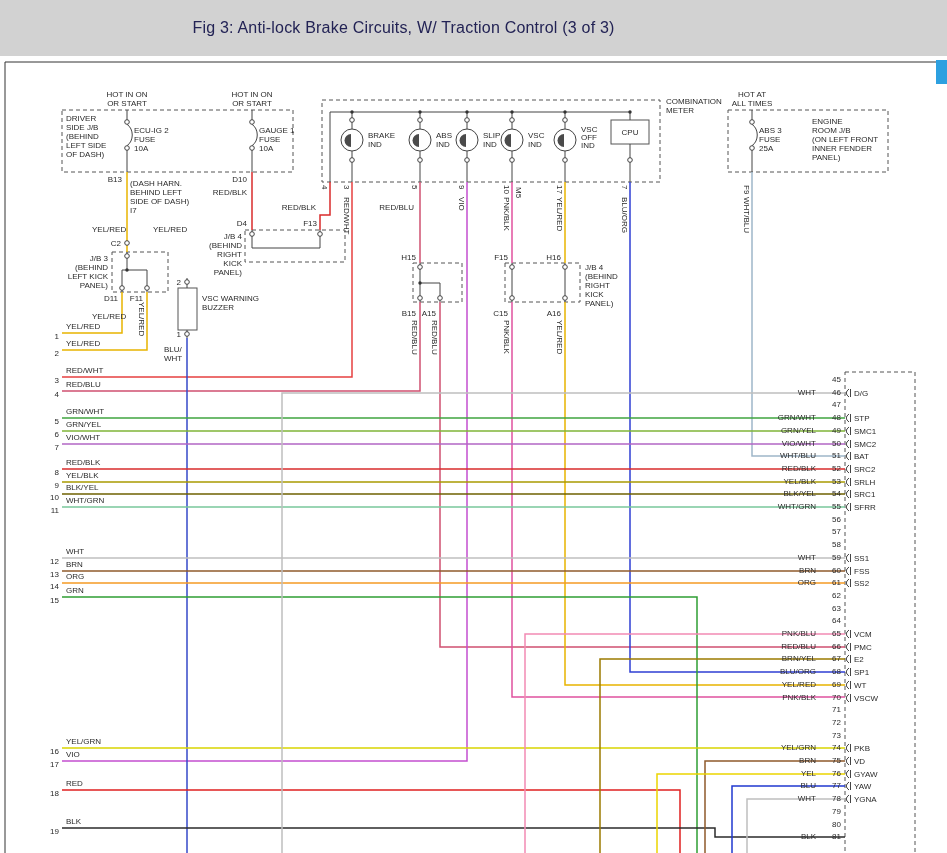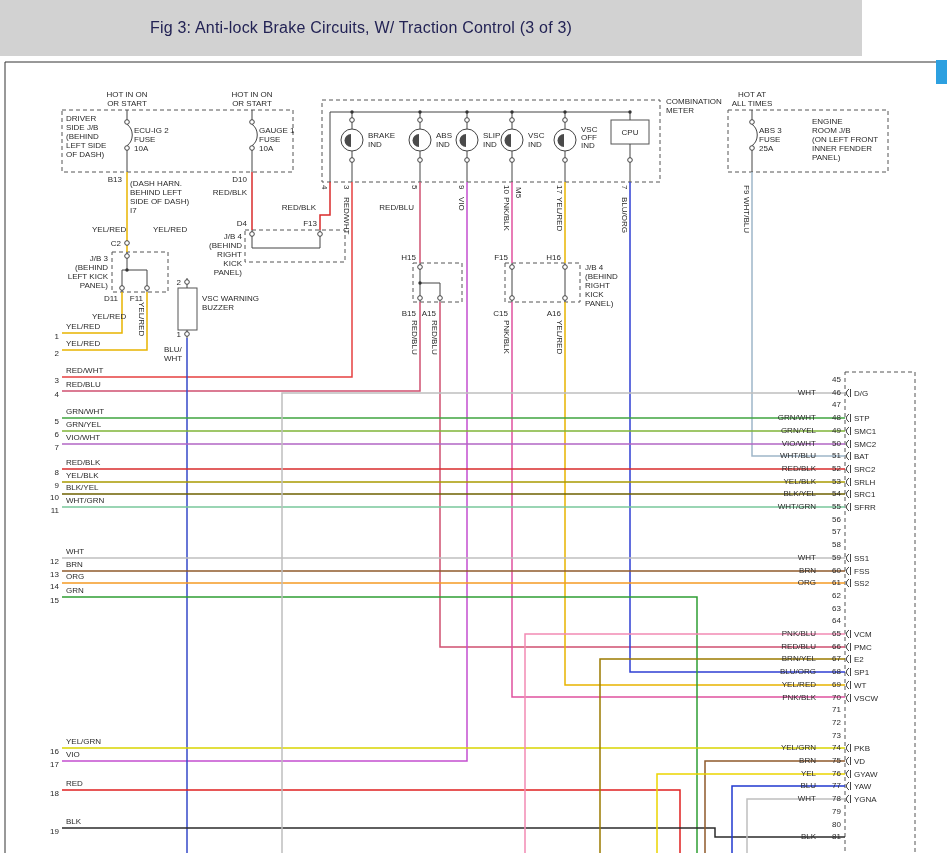--- a/index.html
+++ b/index.html
@@ -1,18 +1,18 @@
 <!DOCTYPE html>
 <html><head>
 <meta charset="utf-8">
 <style>
   html,body{margin:0;padding:0;}
   body{width:947px;height:853px;position:relative;background:#ffffff;overflow:hidden;
        font-family:"Liberation Sans",sans-serif;}
-  .titlebar{position:absolute;top:0;left:0;width:862px;height:56px;background:#d2d2d2;
+  .titlebar{position:absolute;top:0;left:0;width:947px;height:56px;background:#d2d2d2;
             display:flex;align-items:center;justify-content:center;padding-right:140px;
             box-sizing:border-box;}
   .titlebar span{font-size:16px;color:#232355;letter-spacing:.2px;}
   #diagram{position:absolute;top:55px;left:0;}
   #diagram text{font-family:"Liberation Sans",sans-serif;}
 </style>
 </head>
 <body>
 
 <div class="titlebar">

